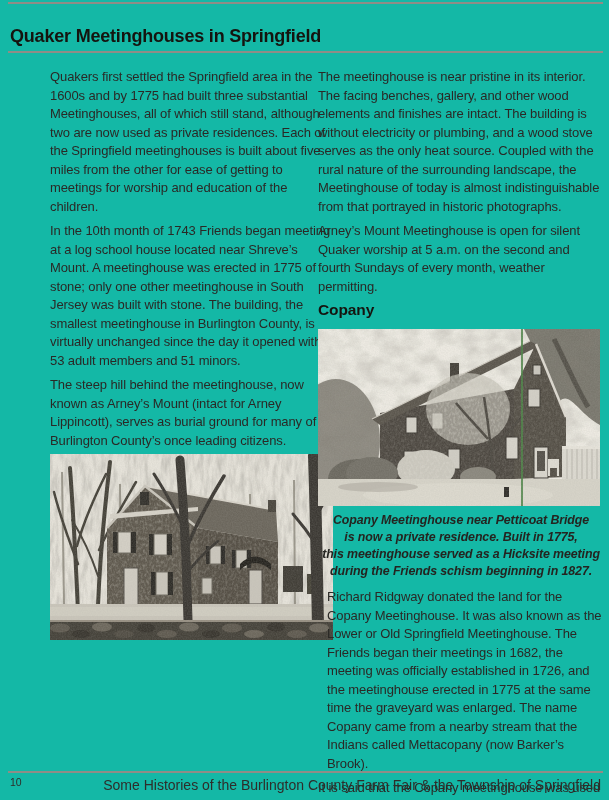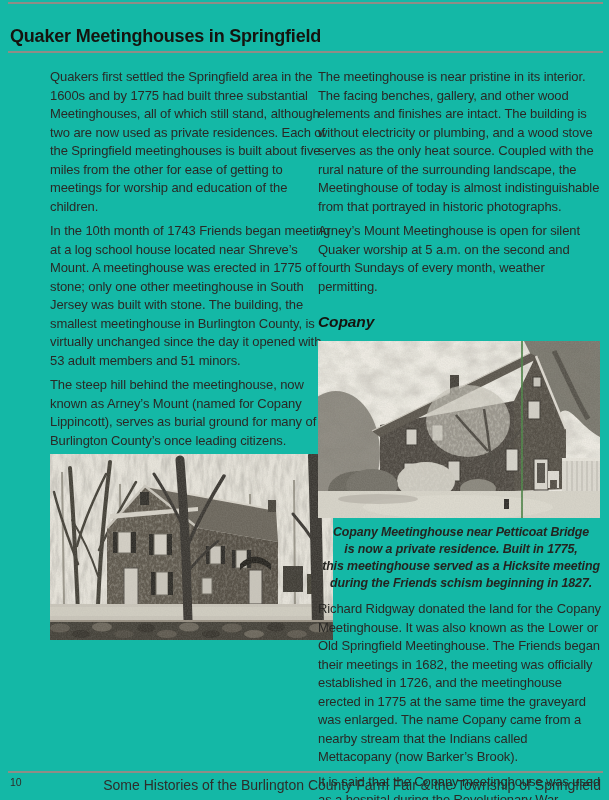--- a/index.html
+++ b/index.html
@@ -15,31 +15,31 @@
   .title {
     position:absolute; left:10px; top:26px; margin:0;
     font-size:18px; font-weight:bold; color:#15140f; letter-spacing:-0.2px;
   }
   .col { position:absolute; top:62px; font-size:13px; line-height:18.5px; letter-spacing:-0.1px; }
   .col-left  { left:10px;  width:288px;margin-left:40px; }
   .col-right { left:318px; width:286px; }
   .col p { margin:6px 0 0; }
   .col h2 { margin:8px 0 0; font-size:15.5px; line-height:19px; font-weight:bold; color:#15140f; }
   .col h2 + p { margin-top:4px; }
-  .col-right h2 { margin-top:16px;font-style:italic; }
+  .col-right h2 { margin-top:4px; }
   .col-right .photo { margin-top:10px; }
   .photo { margin-top:4px; line-height:0; }
   .photo svg { display:block; }
   .caption {
     margin-top:5px; font-weight:bold; font-style:italic;
     font-size:12.4px; line-height:17px; text-align:center;
     white-space:pre-line; color:#242420;
   }
   .col-right .caption { margin-top:6px; }
-  .col-right p.after-caption { margin-top:8px; }
+  .col-right p.after-caption { margin-top:8px;margin-left:9px; }
   .page-number { position:absolute; left:10px;  top:776px; font-size:10.5px; color:#2e2d2a; }
   .footer-text { position:absolute; right:8px; top:777px; font-size:14px; color:#2e2d2a; }
   .defs-holder { position:absolute; width:0; height:0; overflow:hidden; }
 </style>
 </head>
 <body>
 
 <svg class="defs-holder" aria-hidden="true">
   <defs>
     <filter id="grain" x="-5%" y="-5%" width="110%" height="110%">
@@ -67,21 +67,21 @@
 
 <div class="page">
 
   <div class="rule rule-top"></div>
   <h1 class="title">Quaker Meetinghouses in Springfield</h1>
   <div class="rule rule-title"></div>
 
   <div class="col col-left">
     <p>Quakers first settled the Springfield area in the 1600s and by 1775 had built three substantial Meetinghouses, all of which still stand, although two are now used as private residences. Each of the Springfield meetinghouses is built about five miles from the other for ease of getting to meetings for worship and education of the children.</p>
     <p>In the 10th month of 1743 Friends began meeting at a log school house located near Shreve’s Mount. A meetinghouse was erected in 1775 of stone; only one other meetinghouse in South Jersey was built with stone. The building, the smallest meetinghouse in Burlington County, is virtually unchanged since the day it opened with 53 adult members and 51 minors.</p>
-    <p>The steep hill behind the meetinghouse, now known as Arney’s Mount (named for Copany Lippincott), serves as burial ground for many of Burlington County’s once leading citizens.</p>
+    <p>The steep hill behind the meetinghouse, now known as Arney’s Mount (intact for Arney Lippincott), serves as burial ground for many of Burlington County’s once leading citizens.</p>
 
     <div class="photo">
       <svg width="283" height="186" viewBox="0 0 283 186">
         <rect x="0" y="0" width="283" height="186" fill="#e6e3da"></rect>
 
         <rect x="0" y="0" width="283" height="152" fill="#777467" filter="url(#woods)" opacity="0.65"></rect>
 
         <g stroke="#8a867a" stroke-width="2" opacity="0.8">
           <line x1="12" y1="18" x2="14" y2="150"></line>
             <line x1="70" y1="30" x2="71" y2="150"></line>

